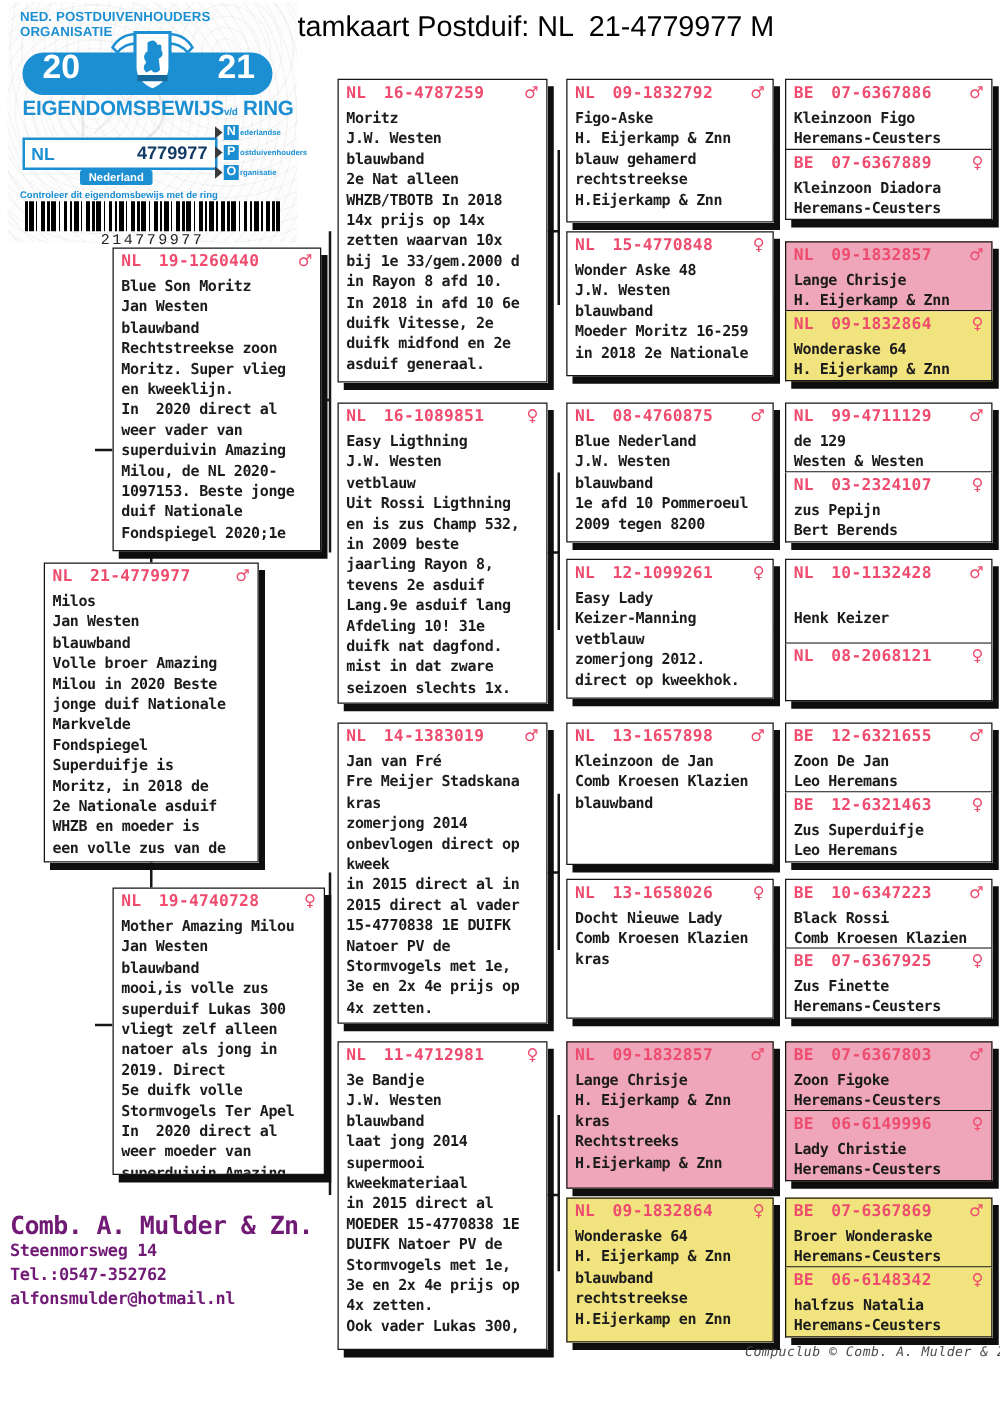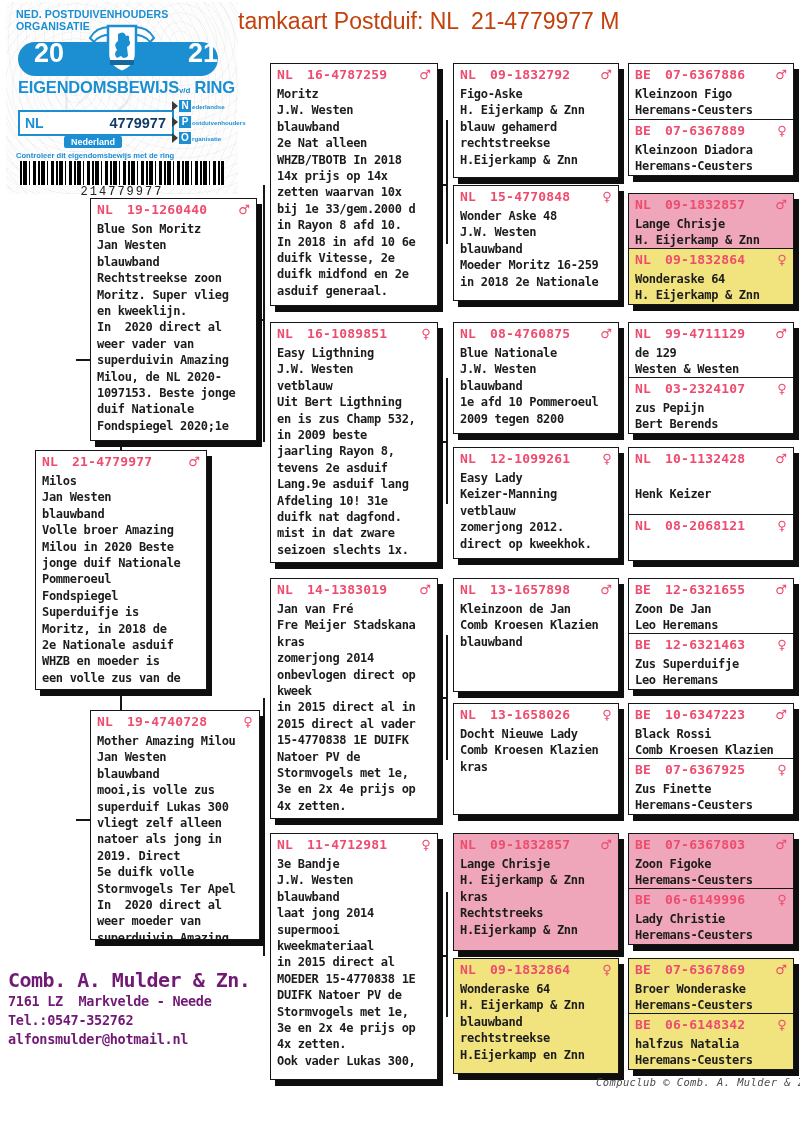--- a/index.html
+++ b/index.html
@@ -1,33 +1,33 @@
 <!DOCTYPE html>
 <html><head>
 <meta charset="utf-8">
 <style>
   html,body{margin:0;padding:0;}
   body{width:800px;height:1132px;position:relative;background:#ffffff;overflow:hidden;
        font-family:"DejaVu Sans Mono",monospace;}
   
   .page-title{position:absolute;left:238px;top:8px;font-family:"Liberation Sans",sans-serif;
-       font-size:23px;color:#c2410c;white-space:pre;}
+       font-size:23px;color:#000000;white-space:pre;}
   
   .stamp{position:absolute;left:6px;top:2px;width:232px;height:192px;
        background:
          repeating-radial-gradient(circle at 30% 45%, rgba(80,80,80,.05) 0 1px, transparent 1px 7px),
          repeating-radial-gradient(circle at 75% 20%, rgba(80,80,80,.05) 0 1px, transparent 1px 9px),
          #fdfdfd;}
   .stamp .map{position:absolute;left:30px;top:30px;opacity:.35;}
   .stamp-org{position:absolute;left:10px;top:6px;width:220px;font-family:"Liberation Sans",sans-serif;
        font-weight:bold;font-size:10.6px;color:#1b8fd2;letter-spacing:.1px;}
   .years-pill{position:absolute;left:12px;top:40px;width:200px;height:34px;border-radius:18px;background:#1b8fd2;}
   .year{position:absolute;top:36px;font-family:"Liberation Sans",sans-serif;font-weight:bold;
        font-size:27px;color:#fff;}
-  .year.l{left:28px;} .year.r{right:20px;}
+  .year.l{left:28px;} .year.r{right:34px;}
   .crest{position:absolute;left:78px;top:18px;}
   .ownership-line{position:absolute;left:12px;top:76px;font-family:"Liberation Sans",sans-serif;
        font-weight:bold;font-size:16.5px;color:#1b8fd2;letter-spacing:-0.2px;white-space:nowrap;}
   .ownership-line .vd{font-size:8px;}
   .ring-row{position:absolute;left:12px;top:108px;width:152px;height:22px;border:2px solid #1b8fd2;
        background:#fff;display:flex;align-items:center;}
   .ring-row .cc{font-family:"Liberation Sans",sans-serif;font-weight:bold;font-size:14px;color:#1b8fd2;padding-left:5px;}
   .ring-row .num{margin-left:auto;padding-right:6px;font-family:"Liberation Sans",sans-serif;
        font-weight:bold;font-size:14.5px;color:#123a66;}
   .npo-list{position:absolute;right:4px;top:98px;width:62px;}
@@ -123,21 +123,21 @@
     </div>
     <div class="box-group" style="left: 35px; top: 450px; width: 172px;">
       <div class="pbox bg-white" style="height: 240px;">
         <div class="phead"><span>NL</span><span class="rnum">21-4779977</span><span class="sex">♂</span></div>
         <div class="bline">Milos</div>
         <div class="bline">Jan Westen</div>
         <div class="bline">blauwband</div>
         <div class="bline">Volle broer Amazing</div>
         <div class="bline">Milou in 2020 Beste</div>
         <div class="bline">jonge duif Nationale</div>
-        <div class="bline">Pommeroeul</div>
+        <div class="bline">Markvelde</div>
         <div class="bline">Fondspiegel</div>
         <div class="bline">Superduifje is</div>
         <div class="bline">Moritz, in 2018 de</div>
         <div class="bline">2e Nationale asduif</div>
         <div class="bline">WHZB en moeder is</div>
         <div class="bline">een volle zus van de</div>
       </div>
     </div>
     <div class="box-group" style="left: 90px; top: 710px; width: 170px;">
       <div class="pbox bg-white" style="height: 230px;">
@@ -174,21 +174,21 @@
         <div class="bline">duifk midfond en 2e</div>
         <div class="bline">asduif generaal.</div>
       </div>
     </div>
     <div class="box-group" style="left: 270px; top: 322px; width: 168px;">
       <div class="pbox bg-white" style="height: 241px;">
         <div class="phead"><span>NL</span><span class="rnum">16-1089851</span><span class="sex">♀</span></div>
         <div class="bline">Easy Ligthning</div>
         <div class="bline">J.W. Westen</div>
         <div class="bline">vetblauw</div>
-        <div class="bline">Uit Bert Ligthning</div>
+        <div class="bline">Uit Rossi Ligthning</div>
         <div class="bline">en is zus Champ 532,</div>
         <div class="bline">in 2009 beste</div>
         <div class="bline">jaarling Rayon 8,</div>
         <div class="bline">tevens 2e asduif</div>
         <div class="bline">Lang.9e asduif lang</div>
         <div class="bline">Afdeling 10! 31e</div>
         <div class="bline">duifk nat dagfond.</div>
         <div class="bline">mist in dat zware</div>
         <div class="bline">seizoen slechts 1x.</div>
       </div>
@@ -245,21 +245,21 @@
         <div class="bline">Wonder Aske 48</div>
         <div class="bline">J.W. Westen</div>
         <div class="bline">blauwband</div>
         <div class="bline">Moeder Moritz 16-259</div>
         <div class="bline">in 2018 2e Nationale</div>
       </div>
     </div>
     <div class="box-group" style="left: 453px; top: 322px; width: 166px;">
       <div class="pbox bg-white" style="height: 112px;">
         <div class="phead"><span>NL</span><span class="rnum">08-4760875</span><span class="sex">♂</span></div>
-        <div class="bline">Blue Nationale</div>
+        <div class="bline">Blue Nederland</div>
         <div class="bline">J.W. Westen</div>
         <div class="bline">blauwband</div>
         <div class="bline">1e afd 10 Pommeroeul</div>
         <div class="bline">2009 tegen 8200</div>
       </div>
     </div>
     <div class="box-group" style="left: 453px; top: 447px; width: 166px;">
       <div class="pbox bg-white" style="height: 112px;">
         <div class="phead"><span>NL</span><span class="rnum">12-1099261</span><span class="sex">♀</span></div>
         <div class="bline">Easy Lady</div>
@@ -444,18 +444,18 @@
     </div>
   </div>
   <div class="nederland">Nederland</div>
   <div class="check-line">Controleer dit eigendomsbewijs met de ring</div>
   <div class="barcode"></div>
   <div class="barcode-num">214779977</div>
 </div>
 
 <div class="owner">
   <div class="oname">Comb. A. Mulder &amp; Zn.</div>
-  <div class="oline">7161 LZ  Markvelde - Neede</div>
+  <div class="oline">Steenmorsweg 14</div>
   <div class="oline">Tel.:0547-352762</div>
   <div class="oline">alfonsmulder@hotmail.nl</div>
 </div>
 
 <div class="footer">Compuclub © Comb. A. Mulder &amp; Zn</div>
 
 </body></html>

